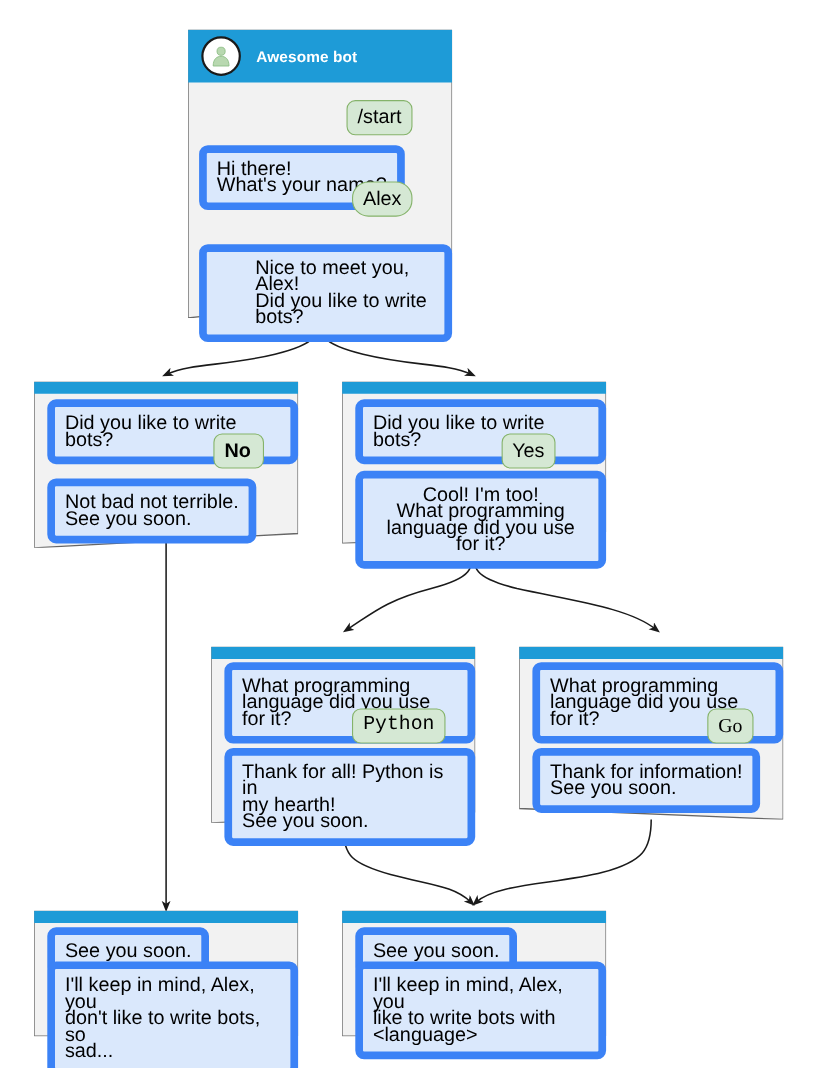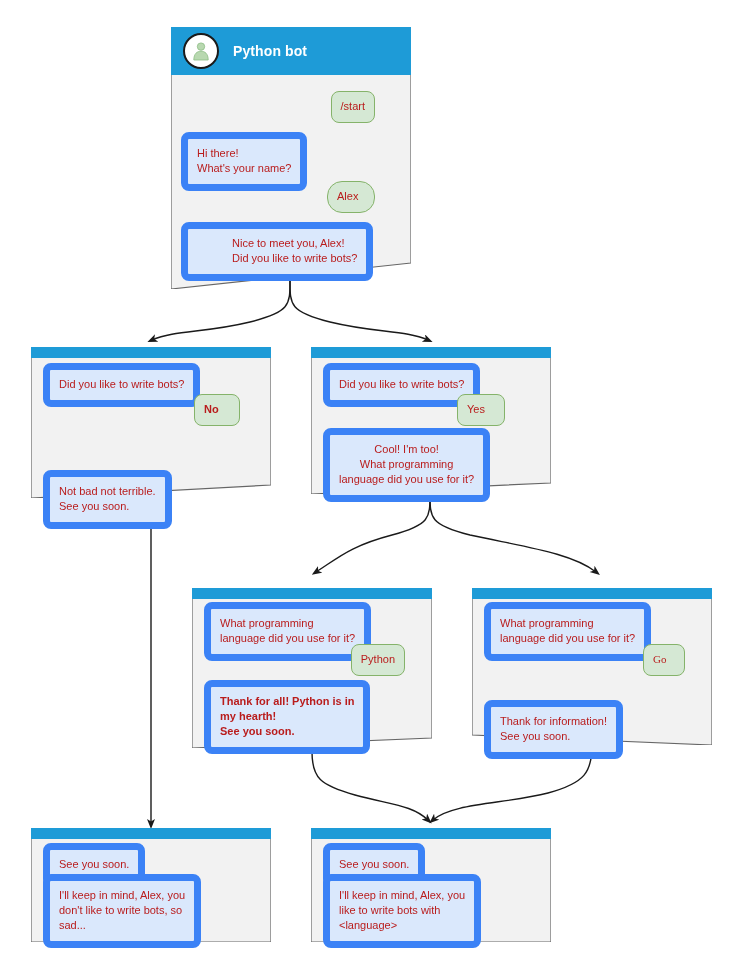--- a/index.html
+++ b/index.html
@@ -73,25 +73,25 @@
   }
   .avatar svg { display: block; }
   .title-text {
     margin-left: 14px;
     white-space: nowrap;
   }
   .msg {
     position: absolute;
     box-sizing: border-box;
     border-radius: 8px;
-    font-size: 11px;
+    font-size: 18px;
     line-height: 15px;
     padding: 7px 9px 8px 9px;
     white-space: pre-line;
-    color: #b91c1c;
+    color: #000000;
   }
   .msg.bot {
     background: #dae8fc;
     border: 7px solid #3b82f6;
     left: 10px;
   }
   .msg.user {
     background: #d5e8d4;
     border: 1px solid #85b36a;
     text-align: left;
@@ -130,40 +130,40 @@
       <polygon points="0,0 240,0 240,48 0,48" fill="#1e9bd7" stroke="none"></polygon>
     </svg>
     <div class="card-inner">
       <div class="card-title" style="width:240px;">
         <span class="avatar">
           <svg width="22" height="22" viewBox="0 0 22 22">
             <circle cx="11" cy="6.6" r="3.7" fill="#b8d8b0" stroke="#8cbd84" stroke-width="0.8"></circle>
             <path d="M3.8 20 C3.8 13.6 7.2 11.2 11 11.2 C14.8 11.2 18.2 13.6 18.2 20 Z" fill="#b8d8b0" stroke="#8cbd84" stroke-width="0.8"></path>
           </svg>
         </span>
-        <span class="title-text">Python bot</span>
+        <span class="title-text">Awesome bot</span>
       </div>
       <div class="msg user" style="left:auto; right:36px; top:64px;">/start</div>
       <div class="msg bot" style="top:105px;">Hi there!
 What's your name?</div>
-      <div class="msg user" style="left:auto; right:36px; top:154px; min-width:48px;border-radius:15px;">Alex</div>
+      <div class="msg user" style="left:auto; right:36px; top:138px; min-width:48px;border-radius:15px;">Alex</div>
       <div class="msg bot" style="top:195px;padding-left:44px;">Nice to meet you, Alex!
 Did you like to write bots?</div>
     </div>
   </div>
 
   <div class="card" style="left:31px; top:347px; width:240px; height:151px;">
     <svg class="card-shape" viewBox="0 0 240 151" width="240" height="151" preserveAspectRatio="none">
       <polygon points="0,0 240,0 240,138 0,151" fill="#f2f2f2" stroke="#666666" stroke-width="1.2"></polygon>
       <polygon points="0,0 240,0 240,11 0,11" fill="#1e9bd7" stroke="none"></polygon>
     </svg>
     <div class="card-inner">
       <div class="msg bot" style="left:12px; top:16px;">Did you like to write bots?</div>
       <div class="msg user" style="left:auto; right:31px; top:47px; min-width:46px;font-weight:bold;">No</div>
-      <div class="msg bot" style="left:12px; top:88px;margin-top:35px;">Not bad not terrible.
+      <div class="msg bot" style="left:12px; top:88px;">Not bad not terrible.
 See you soon.</div>
     </div>
   </div>
 
   <div class="card" style="left:311px; top:347px; width:240px; height:147px;">
     <svg class="card-shape" viewBox="0 0 240 147" width="240" height="147" preserveAspectRatio="none">
       <polygon points="0,0 240,0 240,136 0,147" fill="#f2f2f2" stroke="#666666" stroke-width="1.2"></polygon>
       <polygon points="0,0 240,0 240,11 0,11" fill="#1e9bd7" stroke="none"></polygon>
     </svg>
     <div class="card-inner">
@@ -176,37 +176,37 @@
   </div>
 
   <div class="card" style="left:192px; top:588px; width:240px; height:160px;">
     <svg class="card-shape" viewBox="0 0 240 160" width="240" height="160" preserveAspectRatio="none">
       <polygon points="0,0 240,0 240,150 0,160" fill="#f2f2f2" stroke="#666666" stroke-width="1.2"></polygon>
       <polygon points="0,0 240,0 240,11 0,11" fill="#1e9bd7" stroke="none"></polygon>
     </svg>
     <div class="card-inner">
       <div class="msg bot" style="left:12px; top:14px;">What programming
 language did you use for it?</div>
-      <div class="msg user" style="left:auto; right:27px; top:56px;">Python</div>
-      <div class="msg bot" style="left:12px; top:92px;font-weight:bold;">Thank for all! Python is in
+      <div class="msg user" style="left:auto; right:27px; top:56px;font-family:Liberation Mono, monospace;">Python</div>
+      <div class="msg bot" style="left:12px; top:92px;">Thank for all! Python is in
 my hearth!
 See you soon.</div>
     </div>
   </div>
 
   <div class="card" style="left:472px; top:588px; width:240px; height:157px;">
     <svg class="card-shape" viewBox="0 0 240 157" width="240" height="157" preserveAspectRatio="none">
       <polygon points="0,0 240,0 240,157 0,147" fill="#f2f2f2" stroke="#666666" stroke-width="1.2"></polygon>
       <polygon points="0,0 240,0 240,11 0,11" fill="#1e9bd7" stroke="none"></polygon>
     </svg>
     <div class="card-inner">
       <div class="msg bot" style="left:12px; top:14px;">What programming
 language did you use for it?</div>
       <div class="msg user" style="left:auto; right:27px; top:56px; min-width:42px;font-family:Liberation Serif, serif;">Go</div>
-      <div class="msg bot" style="left:12px; top:92px;margin-top:20px;">Thank for information!
+      <div class="msg bot" style="left:12px; top:92px;">Thank for information!
 See you soon.</div>
     </div>
   </div>
 
   <div class="card" style="left:31px; top:828px; width:240px; height:114px;">
     <svg class="card-shape" viewBox="0 0 240 114" width="240" height="114" preserveAspectRatio="none">
       <polygon points="0,0 240,0 240,114 0,114" fill="#f2f2f2" stroke="#666666" stroke-width="1.2"></polygon>
       <polygon points="0,0 240,0 240,11 0,11" fill="#1e9bd7" stroke="none"></polygon>
     </svg>
     <div class="card-inner">

